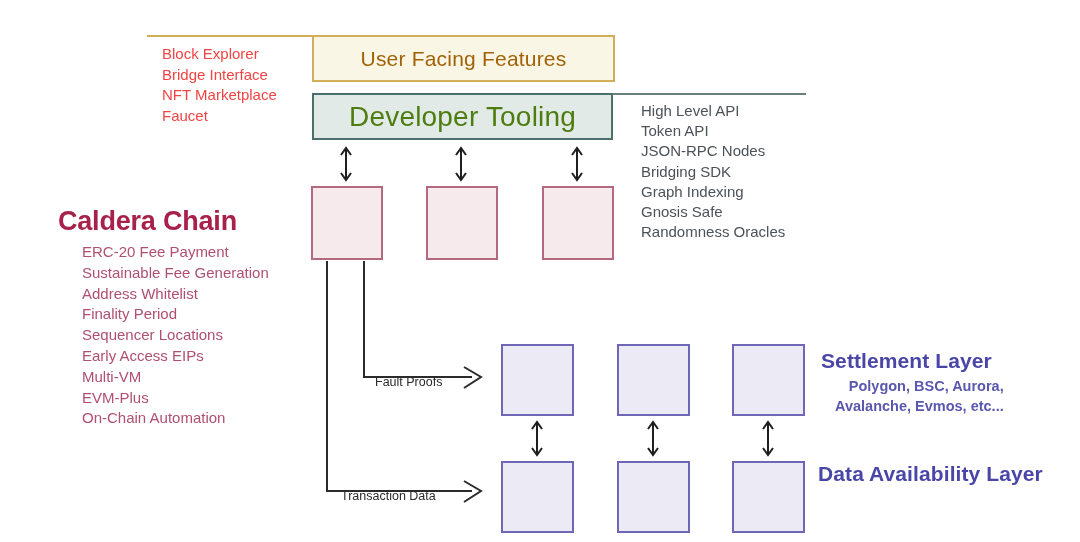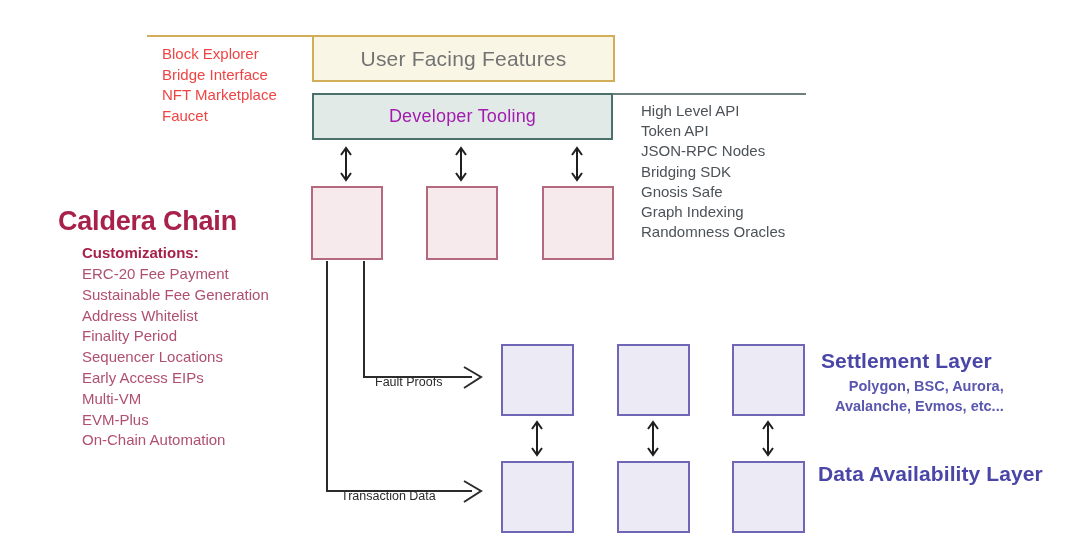--- a/index.html
+++ b/index.html
@@ -33,31 +33,31 @@
     justify-content: center;
     border-width: 2px;
     border-style: solid;
   }
   #uff-box {
     left: 312px; top: 35px; width: 303px; height: 47px;
     background: #faf6e6;
     border-color: #d3ae5a;
   }
   #uff-box .banner-label {
-    color: #737373;
+    color: #a16207;
     font-size: 21px;
   }
   #dev-box {
     left: 312px; top: 93px; width: 301px; height: 47px;
     background: #e2eae7;
     border-color: #49706b;
   }
   #dev-box .banner-label {
-    color: #a21caf;
-    font-size: 18px;
+    color: #4d7c0f;
+    font-size: 28px;
   }
   .banner-label { white-space: nowrap; letter-spacing: .2px; }
 
   
   .node {
     position: absolute;
     box-sizing: border-box;
     border-width: 2px;
     border-style: solid;
   }
@@ -190,29 +190,28 @@
     <div class="row">Bridge Interface</div>
     <div class="row">NFT Marketplace</div>
     <div class="row">Faucet</div>
   </div>
 
   <div class="txt-list" id="devlist">
     <div class="row">High Level API</div>
     <div class="row">Token API</div>
     <div class="row">JSON-RPC Nodes</div>
     <div class="row">Bridging SDK</div>
+    <div class="row">Graph Indexing</div>
     <div class="row">Gnosis Safe</div>
-    <div class="row">Graph Indexing</div>
     <div class="row">Randomness Oracles</div>
   </div>
 
   <div id="caldera-title">Caldera Chain</div>
 
   <div class="txt-list" id="cust-block">
-    <div class="row head">Customizations:</div>
     <div class="row">ERC-20 Fee Payment</div>
     <div class="row">Sustainable Fee Generation</div>
     <div class="row">Address Whitelist</div>
     <div class="row">Finality Period</div>
     <div class="row">Sequencer Locations</div>
     <div class="row">Early Access EIPs</div>
     <div class="row">Multi-VM</div>
     <div class="row">EVM-Plus</div>
     <div class="row">On-Chain Automation</div>
   </div>

